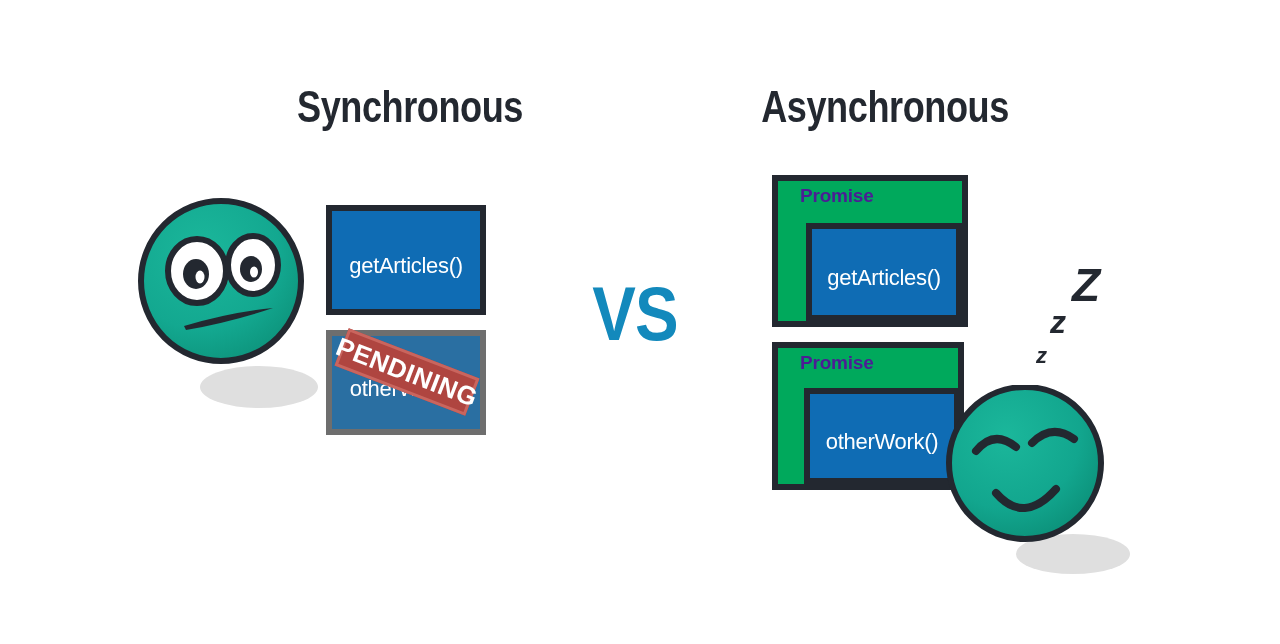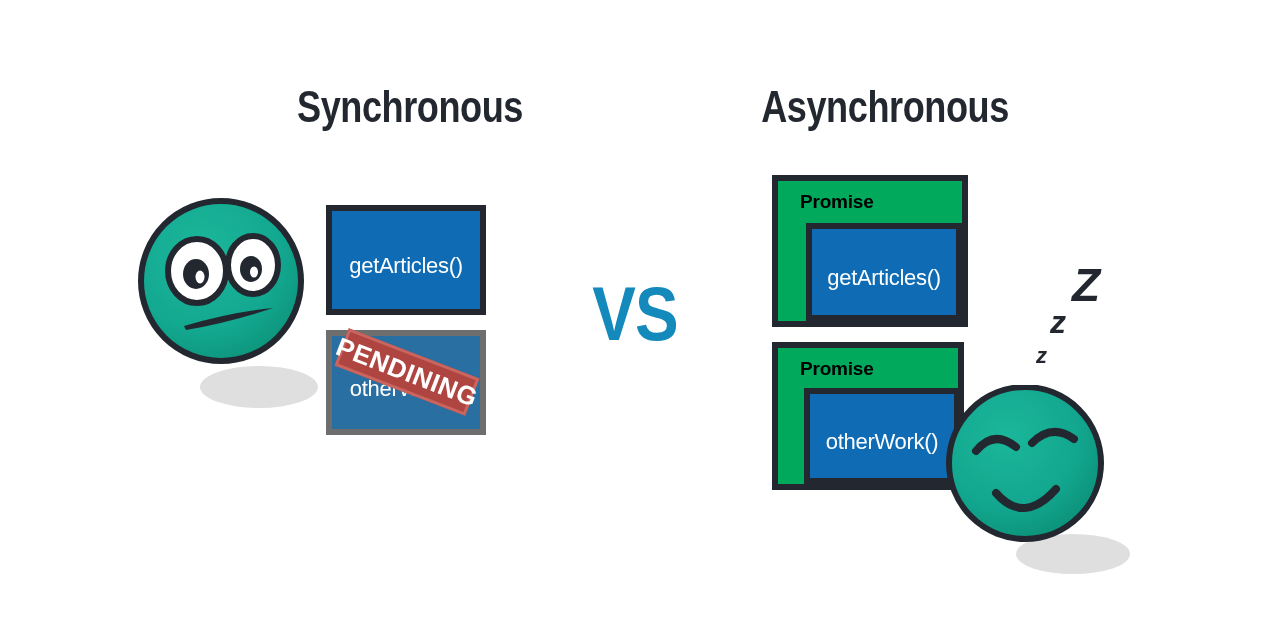--- a/index.html
+++ b/index.html
@@ -97,22 +97,22 @@
   
   .promise-box {
     position: absolute;
     box-sizing: border-box;
     background: #00A95C;
     border: 6px solid #232830;
   }
   .promise-label {
     position: absolute;
     left: 22px;
-    top: 10px;
-    color: #000000;
+    top: 4px;
+    color: #4c1d95;
     font-family: "Liberation Sans", sans-serif;
     font-weight: bold;
     font-size: 19px;
     letter-spacing: -0.2px;
   }
   .promise-inner {
     position: absolute;
     box-sizing: border-box;
     background: #0F6CB4;
     border: 6px solid #232830;

